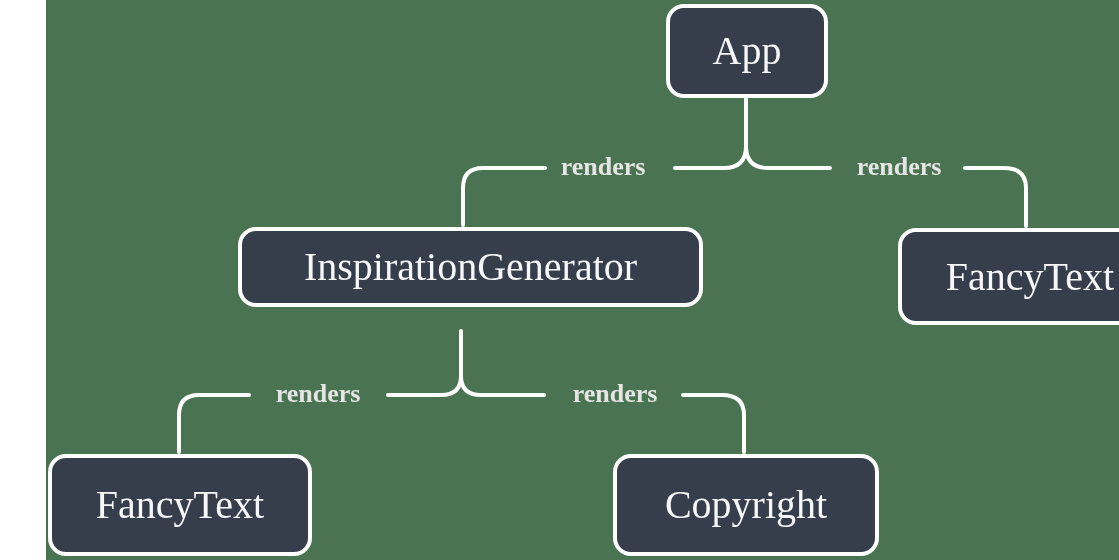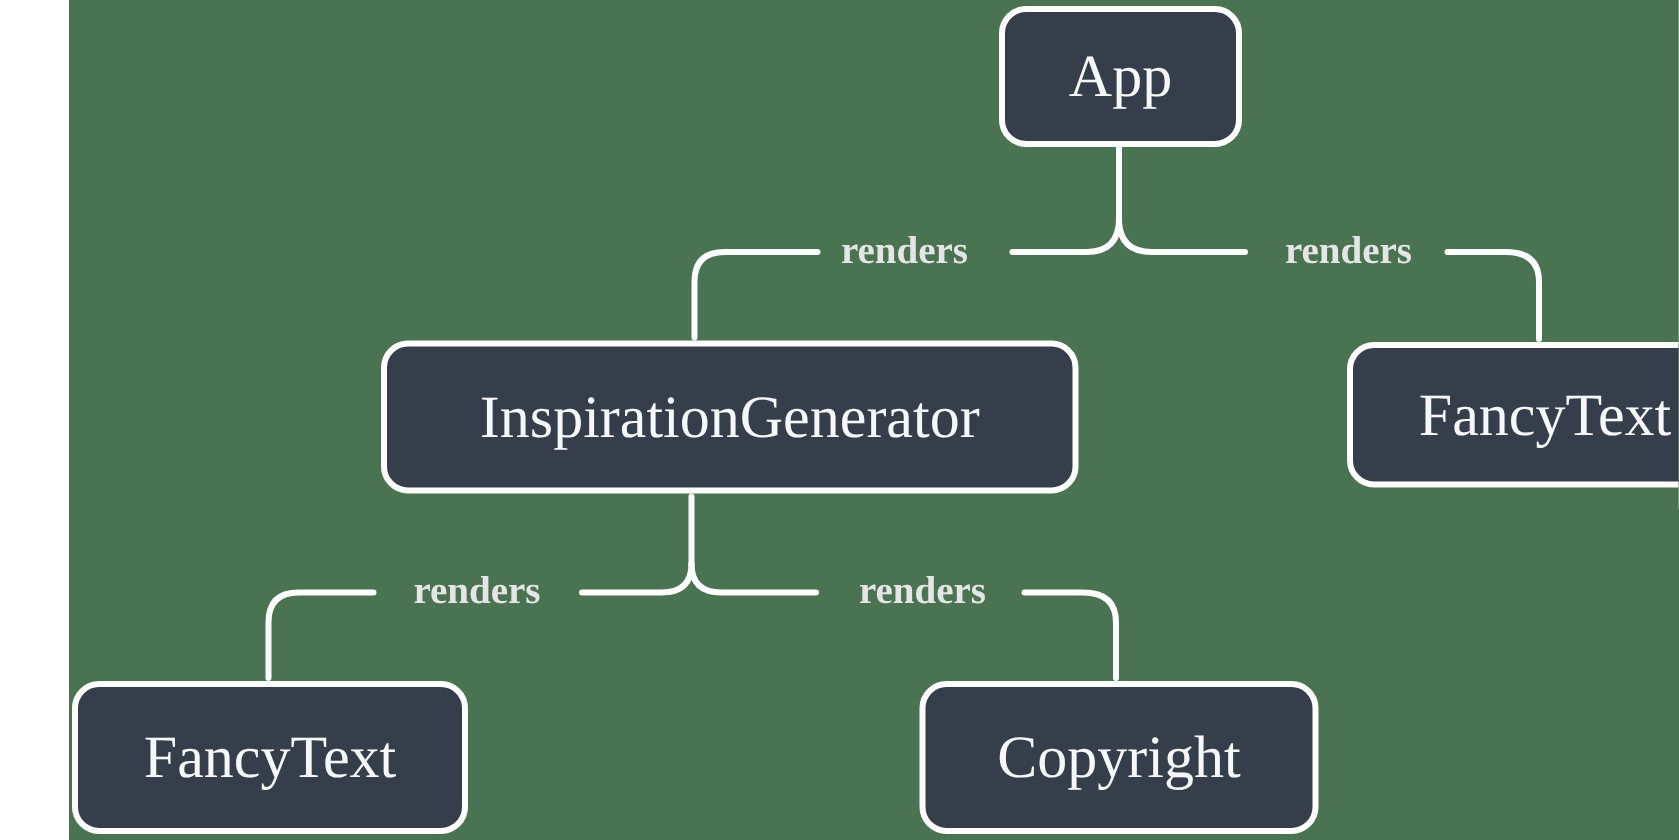--- a/index.html
+++ b/index.html
@@ -68,21 +68,21 @@
 
     <path d="M 203 395 L 153 395 Q 133 395 133 415 L 133 452"></path>
 
     <path d="M 637 395 L 676 395 Q 698 395 698 415 L 698 452"></path>
   </svg>
 
   <div class="node" style="left:620px; top:4px; width:162px; height:94px;">
     <span>App</span>
   </div>
 
-  <div class="node" style="left:208px; top:227px; width:465px; height:102px;">
+  <div class="node" style="left:192px; top:227px; width:465px; height:80px;">
     <span>InspirationGenerator</span>
   </div>
 
   <div class="node" style="left:852px; top:228px; width:264px; height:97px;">
     <span>FancyText</span>
   </div>
 
   <div class="node" style="left:2px; top:454px; width:264px; height:102px;">
     <span>FancyText</span>
   </div>

